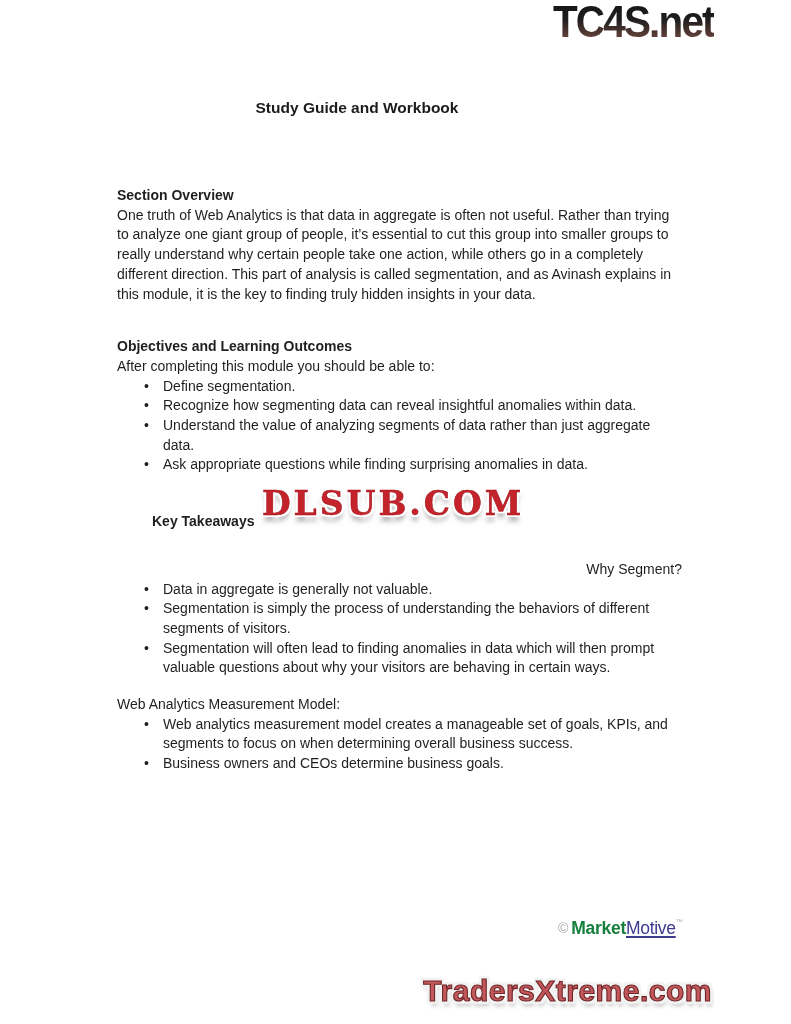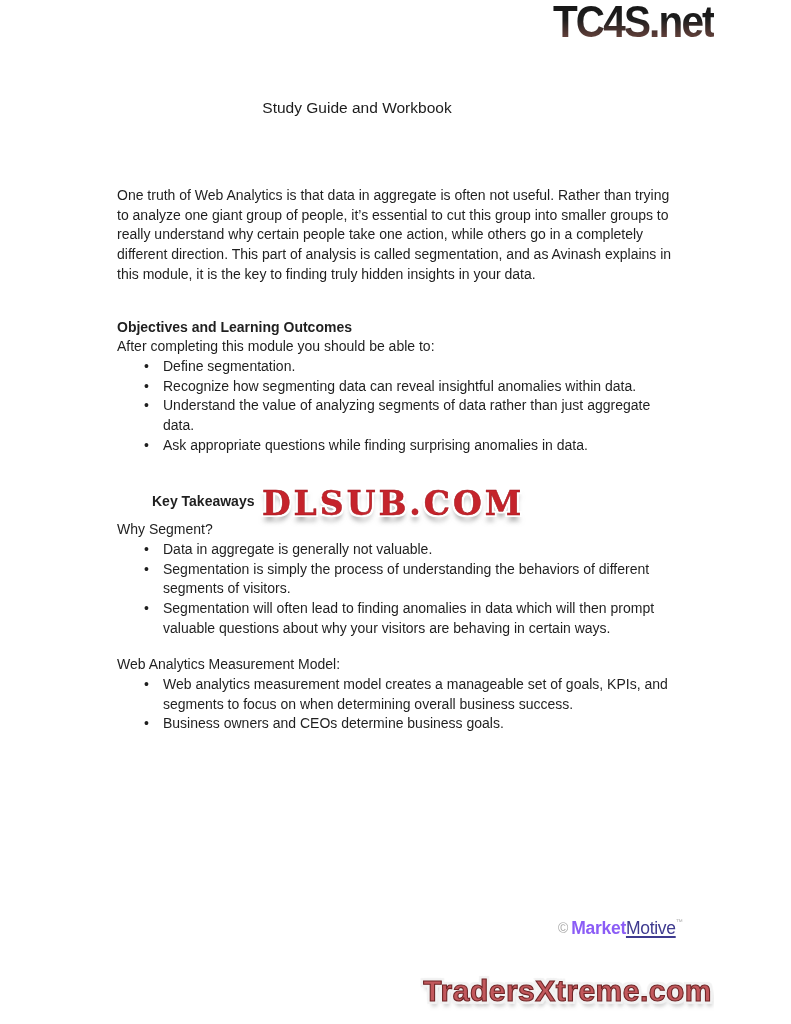--- a/index.html
+++ b/index.html
@@ -76,38 +76,38 @@
     margin: 0;
     font-size: 23px;
     font-weight: 400;
     letter-spacing: -0.2px;
     white-space: pre-wrap;
     color: #1c1c1c;
   }
   .doc-subtitle {
     margin: 5px 0 0 0;
     font-size: 15.5px;
-    font-weight: 400;
+    font-weight: 700;
     color: #1c1c1c;
   }
 
   
   .content {
     position: absolute;
     left: 117px;
     top: 186px;
     width: 565px;
     font-size: 14px;
     line-height: 19.7px;
   }
   .h-bold { font-weight: 700; margin: 0; font-size: 14px; }
   .para { margin: 0; }
   .mt-objectives { margin-top: 33px; }
   .mt-keytakeaways { margin-top: 37px; padding-left: 35px; }
-  .mt-whysegment { margin-top: 8px; }
+  .mt-whysegment { margin-top: 28px; text-align: right; }
   .mt-list { margin-top: 19px; }
   .mt-model { margin-top: 17px; }
 
   ul.doc-list { margin: 0; padding: 0; list-style: none; }
   ul.doc-list li {
     position: relative;
     padding-left: 46px;
   }
   ul.doc-list li::before {
     content: "\2022";
@@ -125,21 +125,21 @@
     white-space: nowrap;
   }
   .brand .copy {
     color: #a9a9a9;
     font-size: 14px;
     font-weight: 400;
     margin-right: 3px;
     vertical-align: 1px;
   }
   .brand .market {
-    color: #8b5cf6;
+    color: #15803d;
     font-weight: 700;
     letter-spacing: -0.3px;
   }
   .brand .motive {
     color: #3e3a8f;
     font-weight: 400;
     letter-spacing: -0.3px;
     text-decoration: underline;
     text-decoration-thickness: 2px;
     text-underline-offset: 2px;
@@ -160,20 +160,21 @@
   <div class="wm-dlsub">DLSUB.COM</div>
 
   <div class="wm-traders">TradersXtreme.com</div>
 
   <div class="title-block">
     <h2 class="doc-subtitle">Study Guide and Workbook</h2>
   </div>
 
   <div class="content">
 
+    <p class="h-bold">Section Overview</p>
     <p class="para">One truth of Web Analytics is that data in aggregate is often not useful. Rather than trying to analyze one giant group of people, it’s essential to cut this group into smaller groups to really understand why certain people take one action, while others go in a completely different direction. This part of analysis is called segmentation, and as Avinash explains in this module, it is the key to finding truly hidden insights in your data.</p>
 
     <p class="h-bold mt-objectives">Objectives and Learning Outcomes</p>
     <p class="para">After completing this module you should be able to:</p>
     <ul class="doc-list">
       <li>Define segmentation.</li>
       <li>Recognize how segmenting data can reveal insightful anomalies within data.</li>
       <li>Understand the value of analyzing segments of data rather than just aggregate data.</li>
       <li>Ask appropriate questions while finding surprising anomalies in data.</li>
     </ul>

